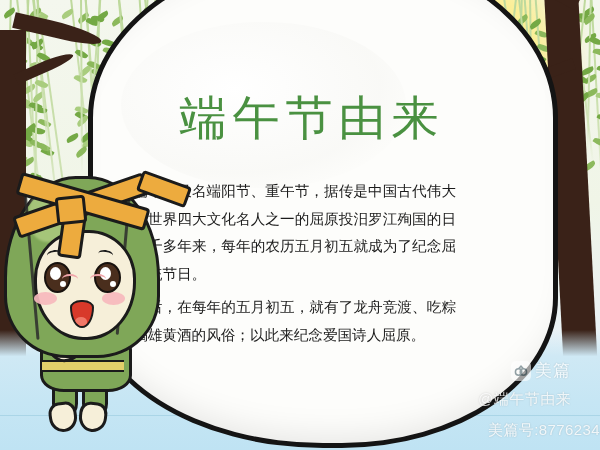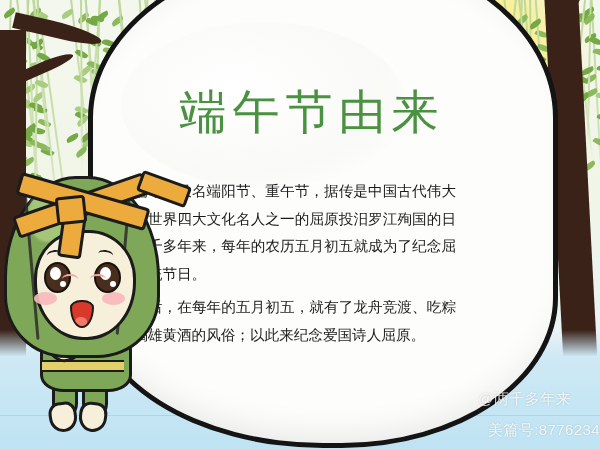--- a/index.html
+++ b/index.html
@@ -126,21 +126,21 @@
     text-align: center;
     font-family: "Liberation Serif", "DejaVu Serif", serif;
     font-size: 16.5px;
     letter-spacing: 2.2px;
     color: #3f7a34;
     white-space: nowrap;
   }
   .title-cn {
     position: absolute;
     left: 0;
-    top: 82px;
+    top: 88px;
     width: 420px;
     text-align: center;
     font-size: 47px;
     line-height: 60px;
     letter-spacing: 6px;
     color: #4a9141;
     font-weight: 500;
     white-space: nowrap;
   }
   .body-text {
@@ -756,16 +756,28 @@
       <span class="tongue"></span>
     </div>
 
     <div class="m-part strap strap-a"></div>
     <div class="m-part strap strap-b"></div>
     <div class="m-part strap strap-c"></div>
     <div class="m-part strap strap-knot"></div>
     <div class="m-part strap strap-out"></div>
   </div>
 
-  <div class="wm-handle">@两千多年来</div>
+  <div class="wm-logo">
+    <span class="wm-badge">
+      <svg width="14" height="14" viewBox="0 0 14 14" aria-hidden="true">
+        <g fill="none" stroke="#6b7f86" stroke-width="1.5">
+          <circle cx="4.6" cy="8" r="3.2"></circle>
+          <circle cx="9.4" cy="8" r="3.2"></circle>
+          <path d="M4.6 4.8 L7 2.2 L9.4 4.8"></path>
+        </g>
+      </svg>
+    </span>
+    <span class="wm-brand">美篇</span>
+  </div>
+  <div class="wm-handle">@端午节由来</div>
   <div class="wm-id">美篇号:87762348</div>
 
 </div>
 
 </body></html>

